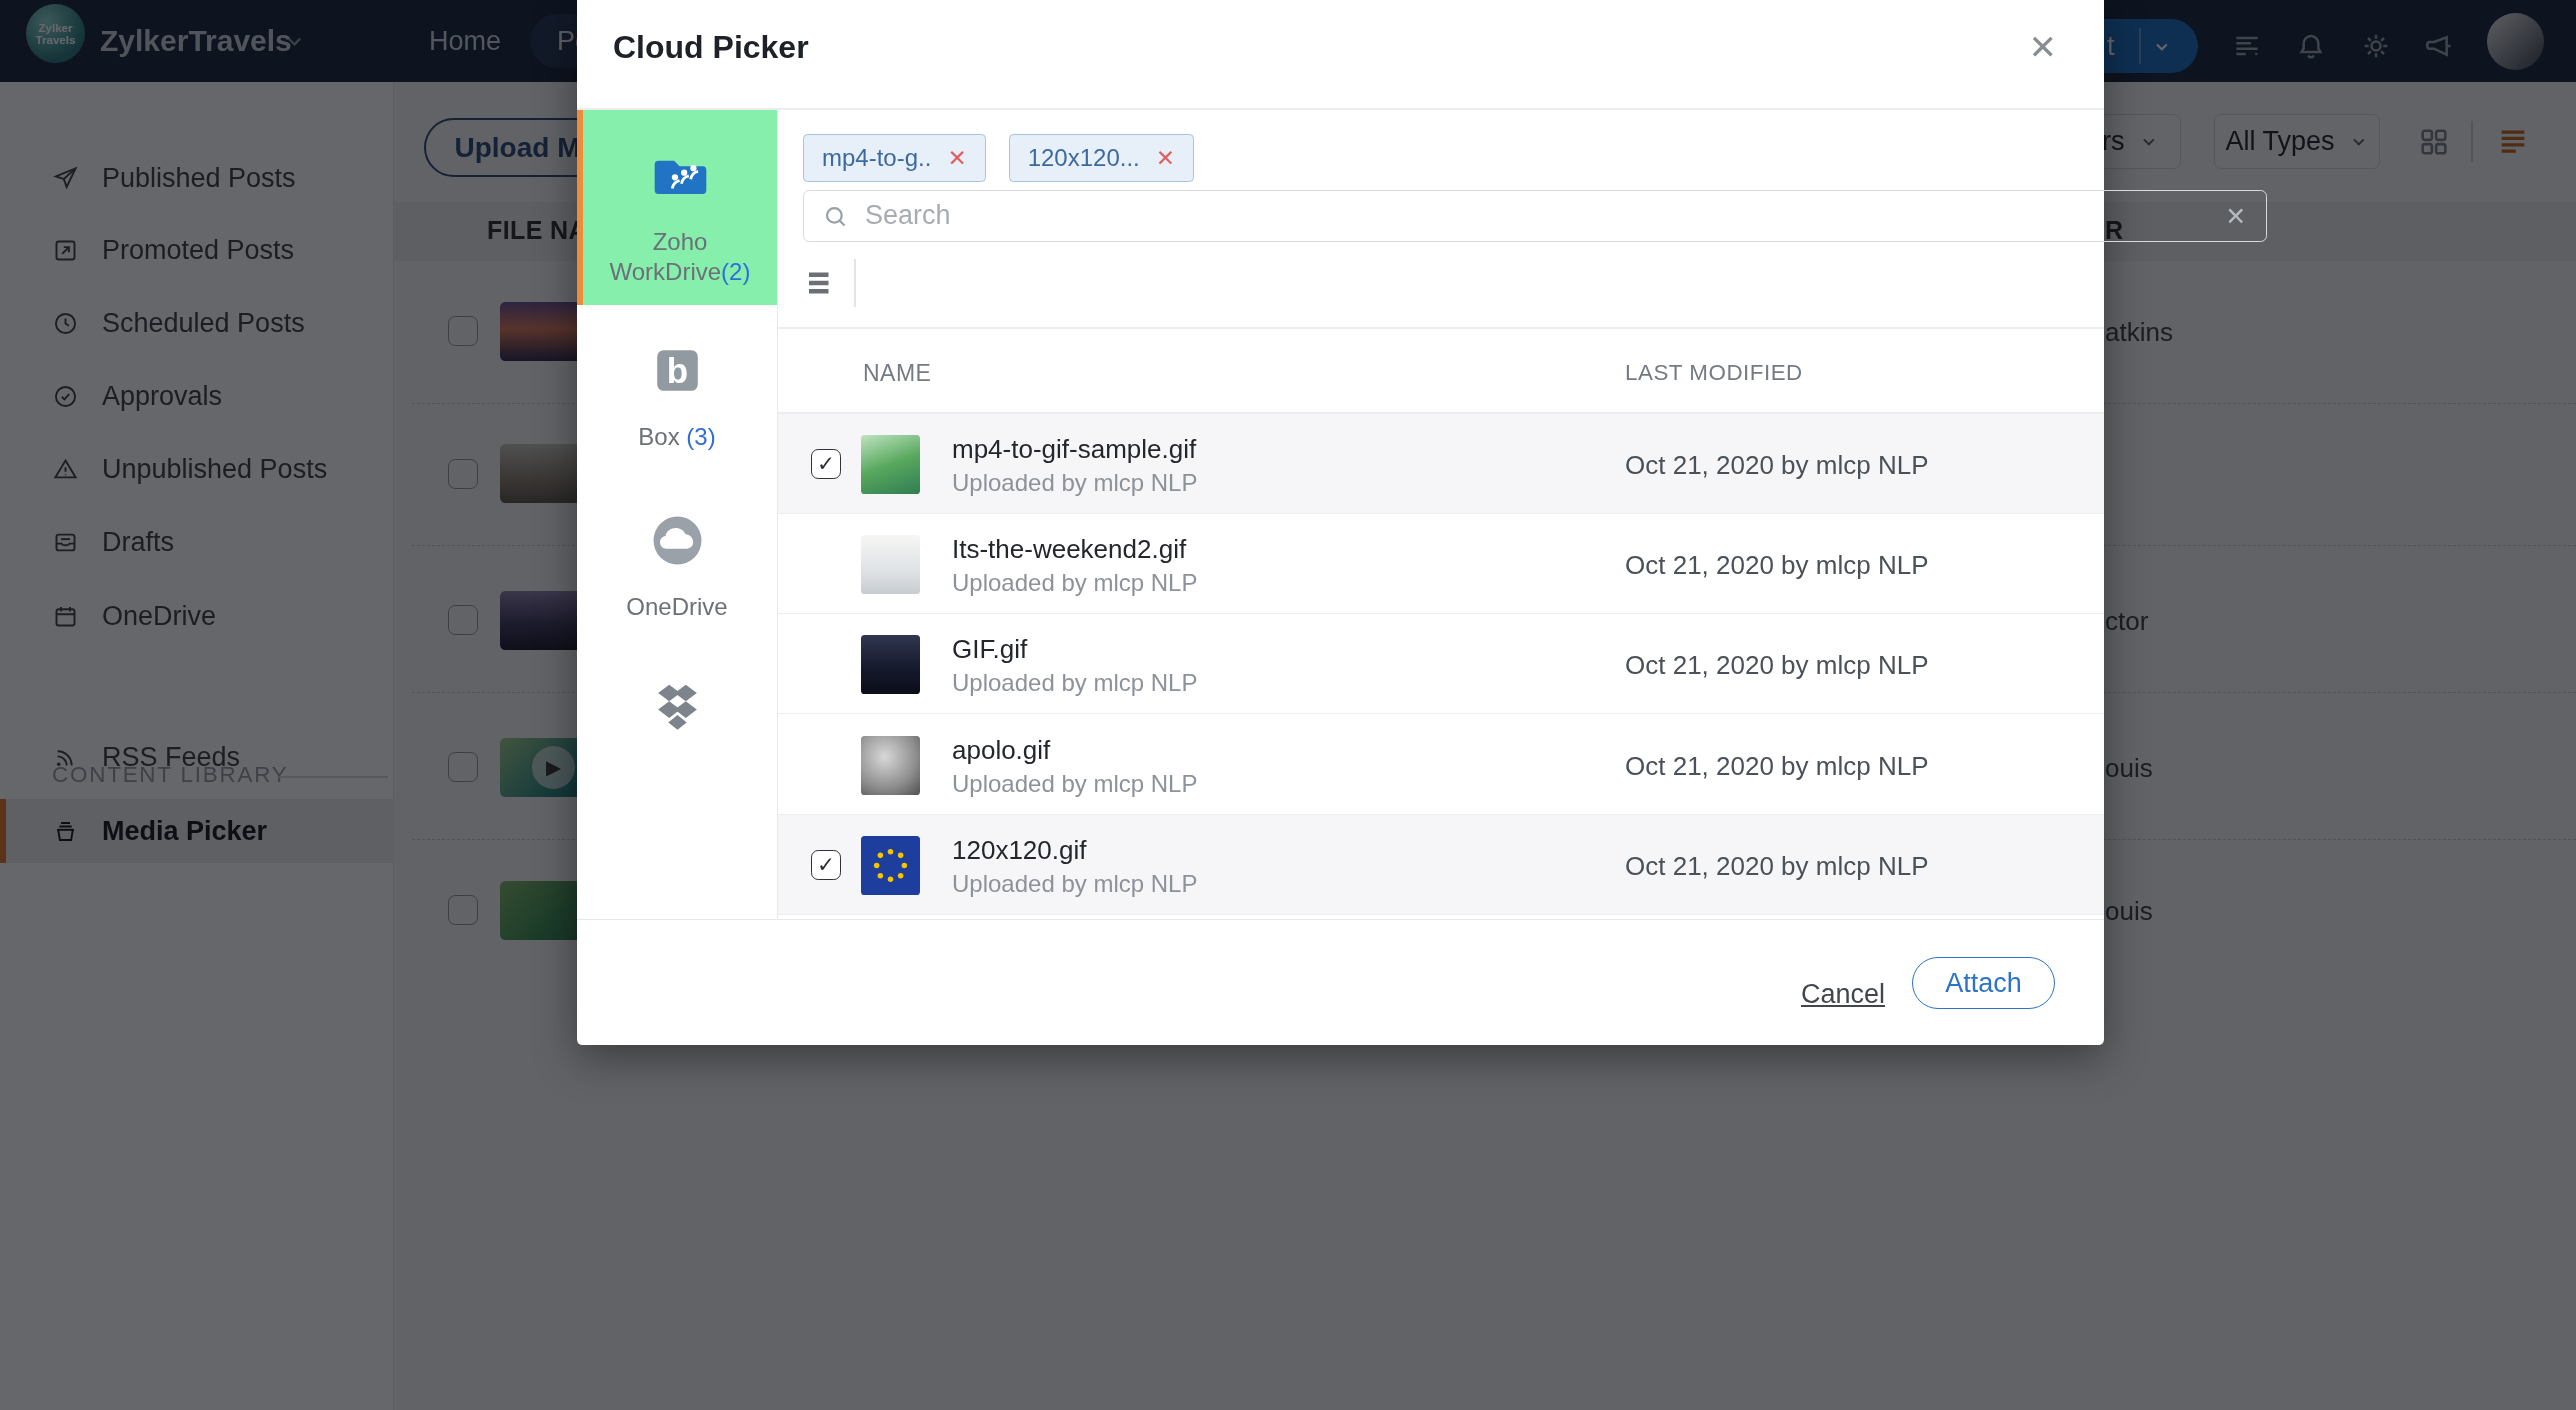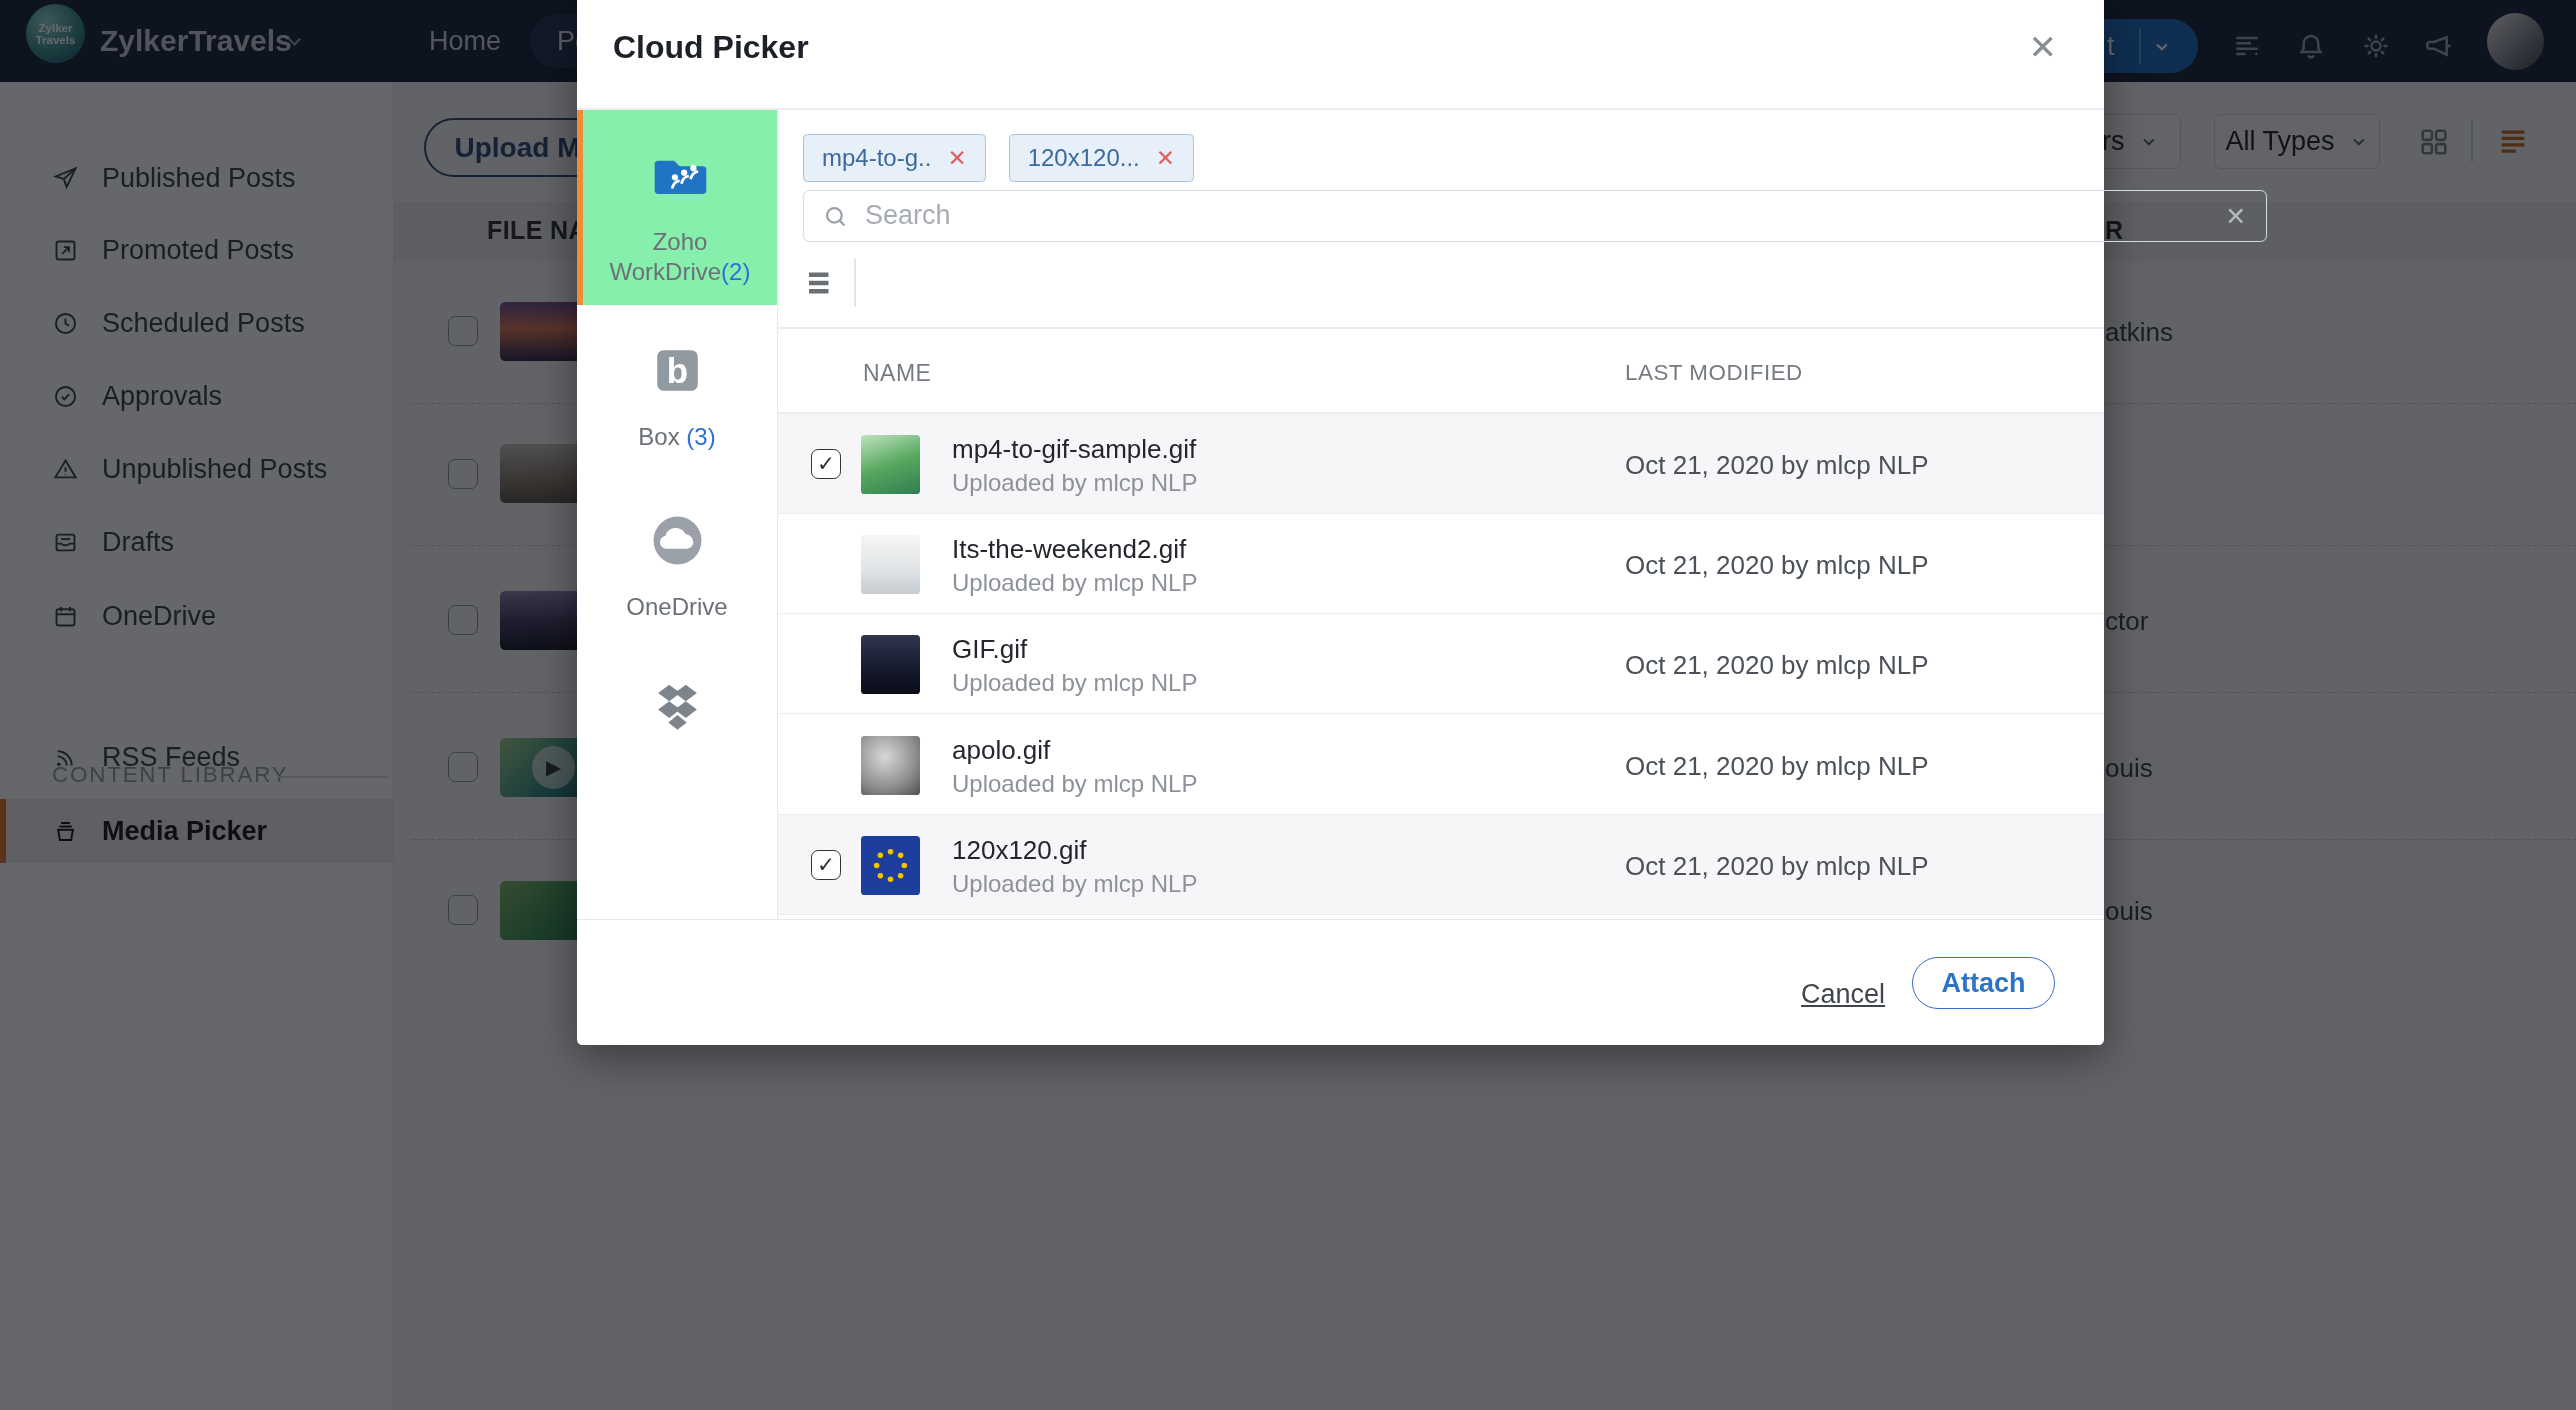--- a/index.html
+++ b/index.html
@@ -113,21 +113,21 @@
     background:#fff;display:flex;align-items:center;justify-content:center;font-size:21.5px;color:#2d3238;}
   .mthumb{position:absolute;left:83px;top:20.6px;width:59px;height:59px;border-radius:3.6px;overflow:hidden;}
   .mthumb svg{display:block;width:59px;height:59px;}
   .mname{position:absolute;left:174px;top:19.7px;font-size:26px;color:#23272d;}
   .msub{position:absolute;left:174px;top:55px;font-size:24px;color:#8d929a;}
   .mdate{position:absolute;left:847px;top:36px;font-size:26px;color:#4b5158;}
 
   #mfooter{position:absolute;left:0;top:919px;width:1527px;height:125px;border-top:1.8px solid #e6e8eb;}
   #cancel-btn{position:absolute;left:1224px;top:59px;font-size:27px;color:#41464d;text-decoration:underline;cursor:pointer;}
   #attach-btn{position:absolute;left:1335px;top:37px;width:143px;height:52px;border:1.8px solid #2d73c8;border-radius:26px;
-    background:#fff;color:#2d73c8;font-size:27px;font-weight:700;display:flex;align-items:center;justify-content:center;cursor:pointer;}
+    background:#fff;color:#2d73c8;font-size:27px;font-weight:400;display:flex;align-items:center;justify-content:center;cursor:pointer;}
 </style>
 </head>
 <body>
 
 <div id="app">
 
   <div id="topnav">
     <div id="brand-logo">
         <span>Zylker<br>Travels</span>
       </div>

